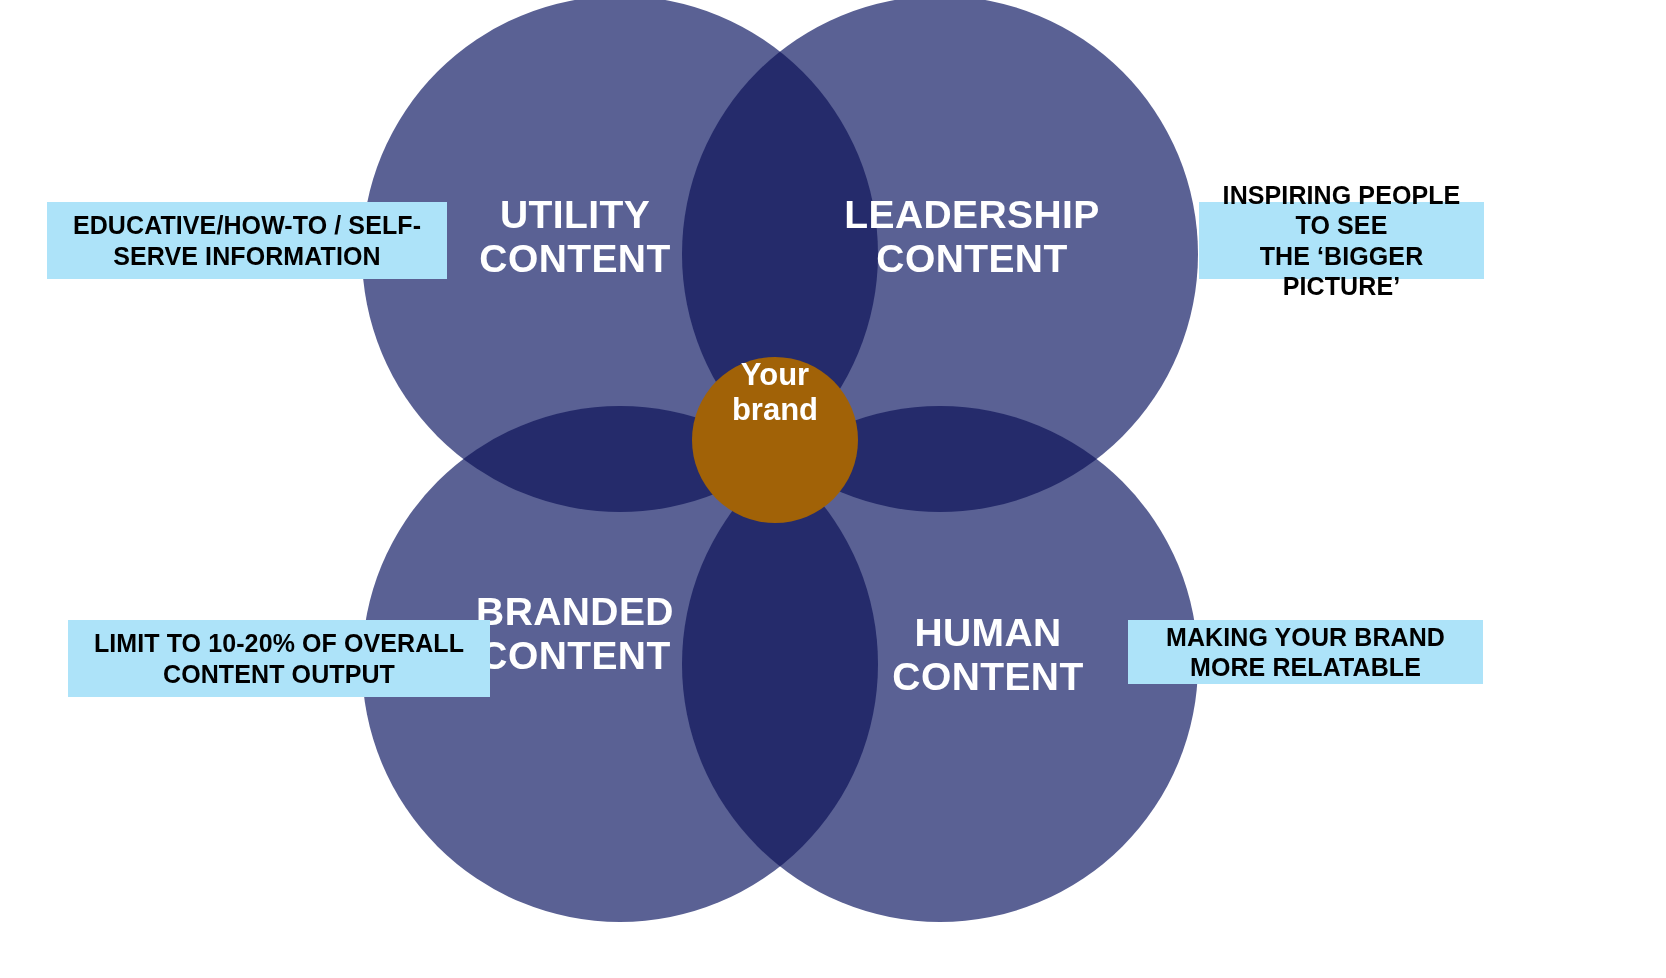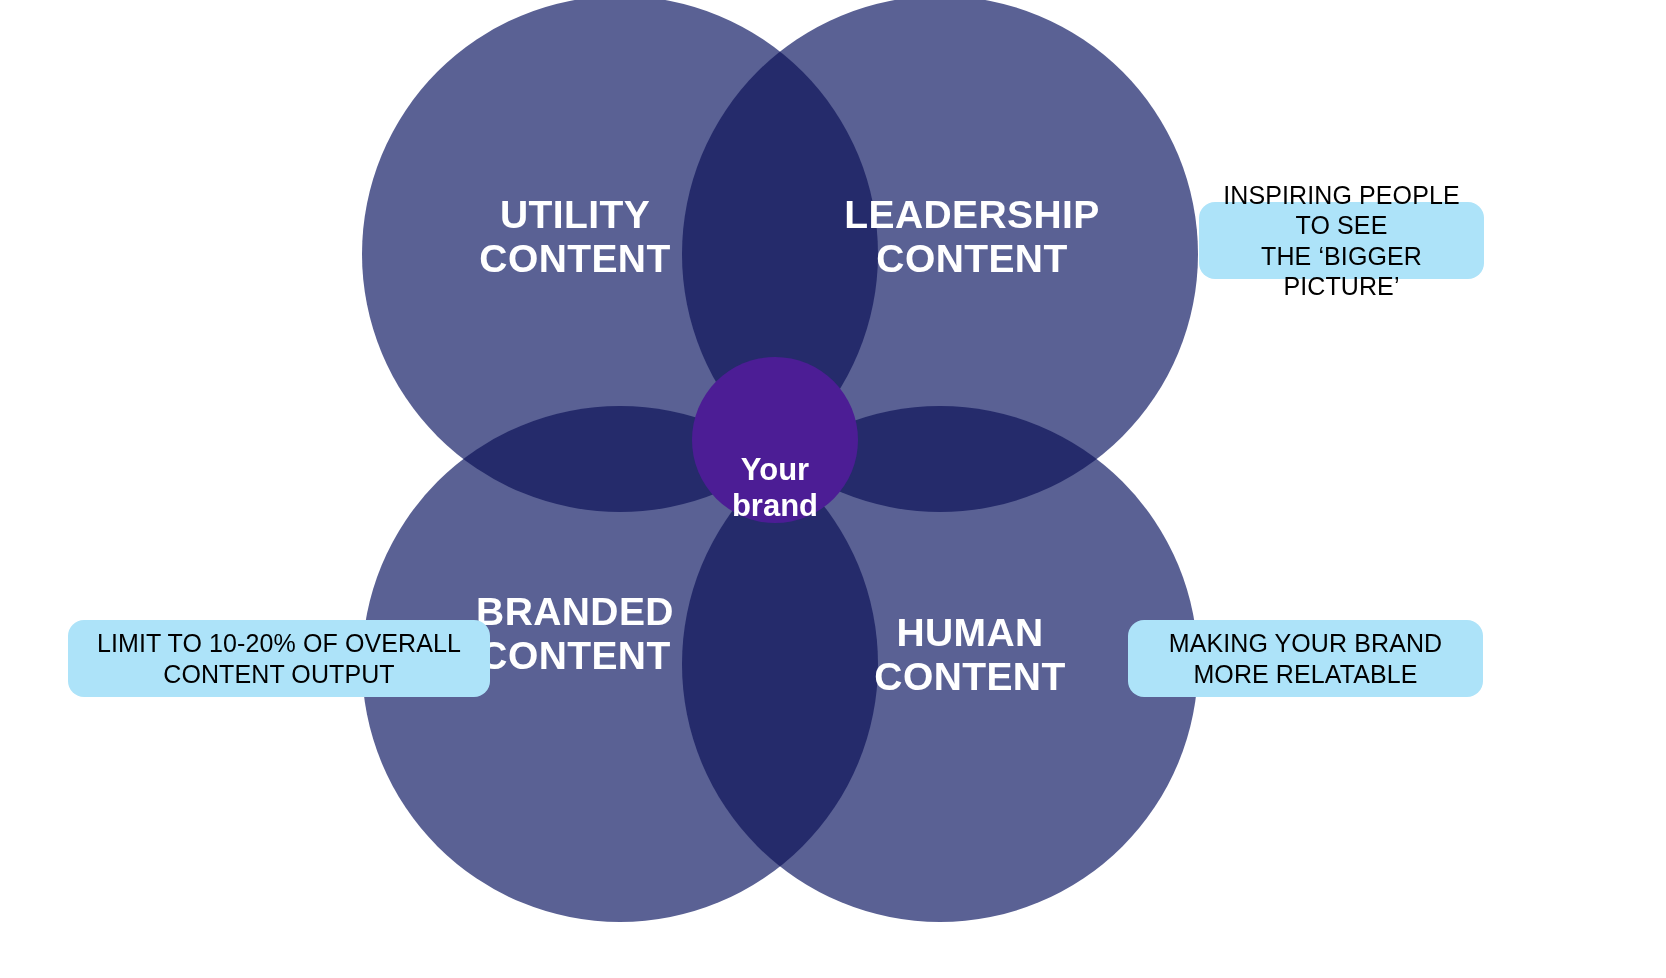--- a/index.html
+++ b/index.html
@@ -34,55 +34,54 @@
     line-height: 1.12;
     letter-spacing: 0.4px;
     text-align: center;
     width: 360px;
     text-transform: uppercase;
     white-space: pre-line;
   }
   #label-utility     { left: 395px; top: 193px; }
   #label-leadership  { left: 792px; top: 193px; }
   #label-branded     { left: 395px; top: 590px; }
-  #label-human       { left: 790px; top: 611px; }
+  #label-human       { left: 808px; top: 611px; }
 
   .callout {
     position: absolute;
     background: #ade3f9;
     color: #000000;
-    font-weight: 400;
+    font-weight: 700;
     font-size: 25px;
     line-height: 1.22;
     text-align: center;
     text-transform: uppercase;
     display: flex;
     align-items: center;
     justify-content: center;
     white-space: pre-line;
     letter-spacing: 0.1px;
     box-sizing: border-box;
     padding: 6px 10px;
-    border-radius: 16px;
   }
   #callout-utility    { left: 47px;   top: 202px; width: 400px; height: 77px; }
   #callout-leadership { left: 1199px; top: 202px; width: 285px; height: 77px; }
   #callout-branded    { left: 68px;   top: 620px; width: 422px; height: 77px; }
-  #callout-human      { left: 1128px; top: 620px; width: 355px; height: 77px; text-align: center; }
+  #callout-human      { left: 1128px; top: 620px; width: 355px; height: 64px; text-align: center; }
 
   #center-badge {
     position: absolute;
     left: 692px;
     top: 357px;
     width: 166px;
     height: 166px;
     border-radius: 50%;
-    background: #4c1d95;
+    background: #a16207;
     display: flex;
-    align-items: flex-end;
+    align-items: flex-start;
     justify-content: center;
   }
   #center-badge-text {
     color: #ffffff;
     font-weight: 700;
     font-size: 31px;
     line-height: 1.14;
     text-align: center;
     white-space: pre-line;
   }
@@ -132,20 +131,22 @@
 
   <div class="circle-label" id="label-leadership">LEADERSHIP
 CONTENT</div>
 
   <div class="circle-label" id="label-branded">BRANDED
 CONTENT</div>
 
   <div class="circle-label" id="label-human">HUMAN
 CONTENT</div>
 
+  <div class="callout" id="callout-utility">EDUCATIVE/HOW-TO / SELF-
+SERVE INFORMATION</div>
 
   <div class="callout" id="callout-leadership">INSPIRING PEOPLE TO SEE
 THE ‘BIGGER PICTURE’</div>
 
   <div class="callout" id="callout-branded">LIMIT TO 10-20% OF OVERALL
 CONTENT OUTPUT</div>
 
   <div class="callout" id="callout-human">MAKING YOUR BRAND
 MORE RELATABLE</div>
 

